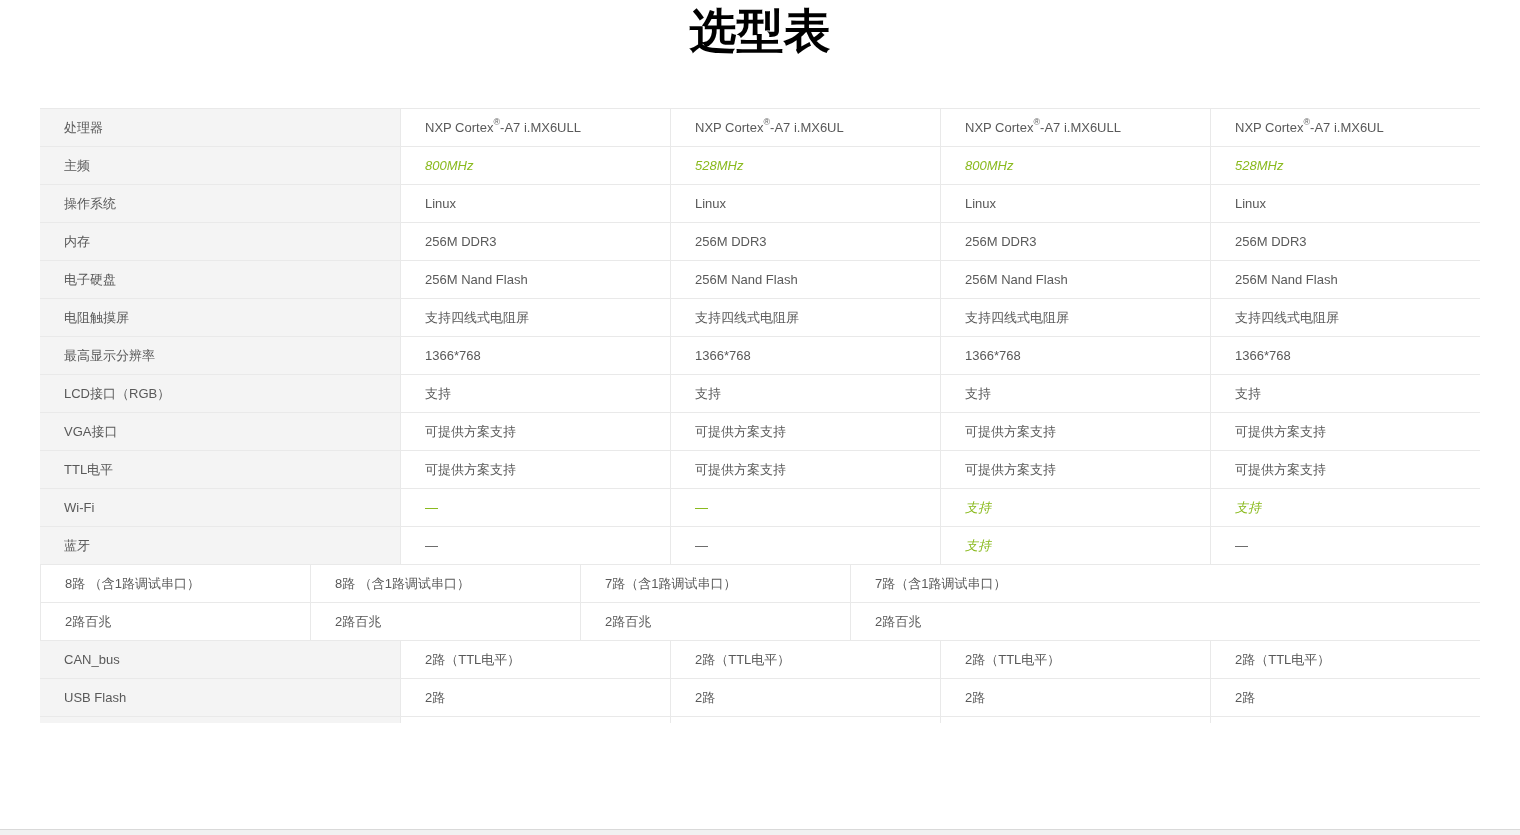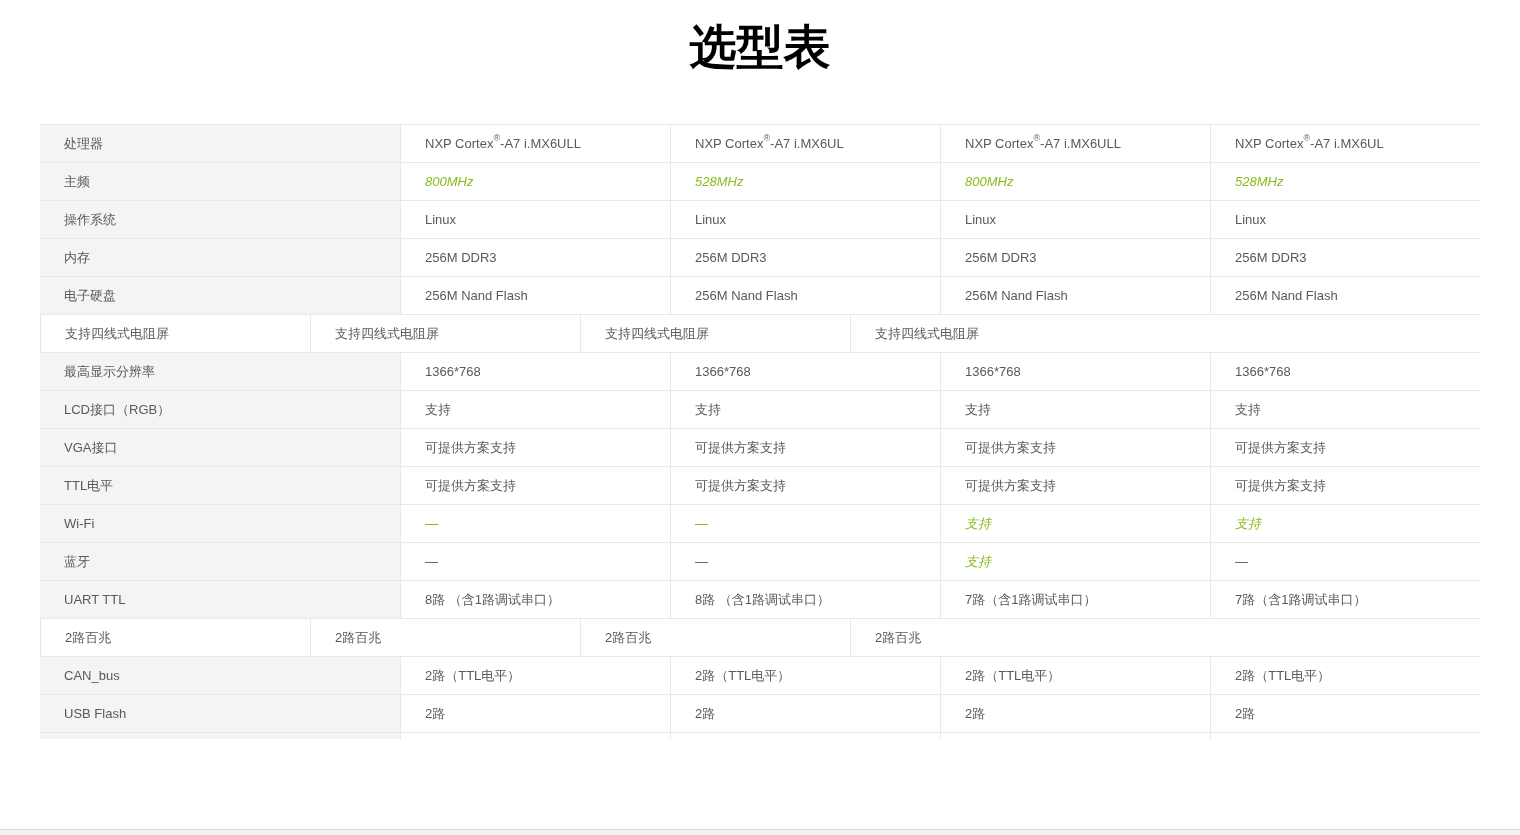--- a/index.html
+++ b/index.html
@@ -6,21 +6,21 @@
     margin: 0;
     padding: 0;
     width: 1520px;
     height: 835px;
     overflow: hidden;
     background: #ffffff;
     font-family: "Liberation Sans", "DejaVu Sans", sans-serif;
     position: relative;
   }
   .page-title {
-    margin: 16px;
+    margin: 0;
     padding-top: 2px;
     height: 58px;
     line-height: 58px;
     text-align: center;
     font-size: 47px;
     font-weight: 700;
     color: #000000;
   }
   .spec-table {
     margin: 48px 40px 0 40px;
@@ -179,20 +179,23 @@
           <span>256M Nand Flash</span>
         </div>
         <div class="cell">
           <span>256M Nand Flash</span>
         </div>
         <div class="cell">
           <span>256M Nand Flash</span>
         </div>
       </div>
       <div class="t-row">
+        <div class="cell label-cell">
+          <span>电阻触摸屏</span>
+        </div>
         <div class="cell">
           <span>支持四线式电阻屏</span>
         </div>
         <div class="cell">
           <span>支持四线式电阻屏</span>
         </div>
         <div class="cell">
           <span>支持四线式电阻屏</span>
         </div>
         <div class="cell">
@@ -295,23 +298,20 @@
           <span>—</span>
         </div>
         <div class="cell green">
           <span>支持</span>
         </div>
         <div class="cell">
           <span>—</span>
         </div>
       </div>
       <div class="t-row">
-        <div class="cell label-cell">
-          <span>UART TTL</span>
-        </div>
         <div class="cell">
           <span>8路 （含1路调试串口）</span>
         </div>
         <div class="cell">
           <span>8路 （含1路调试串口）</span>
         </div>
         <div class="cell">
           <span>7路（含1路调试串口）</span>
         </div>
         <div class="cell">

